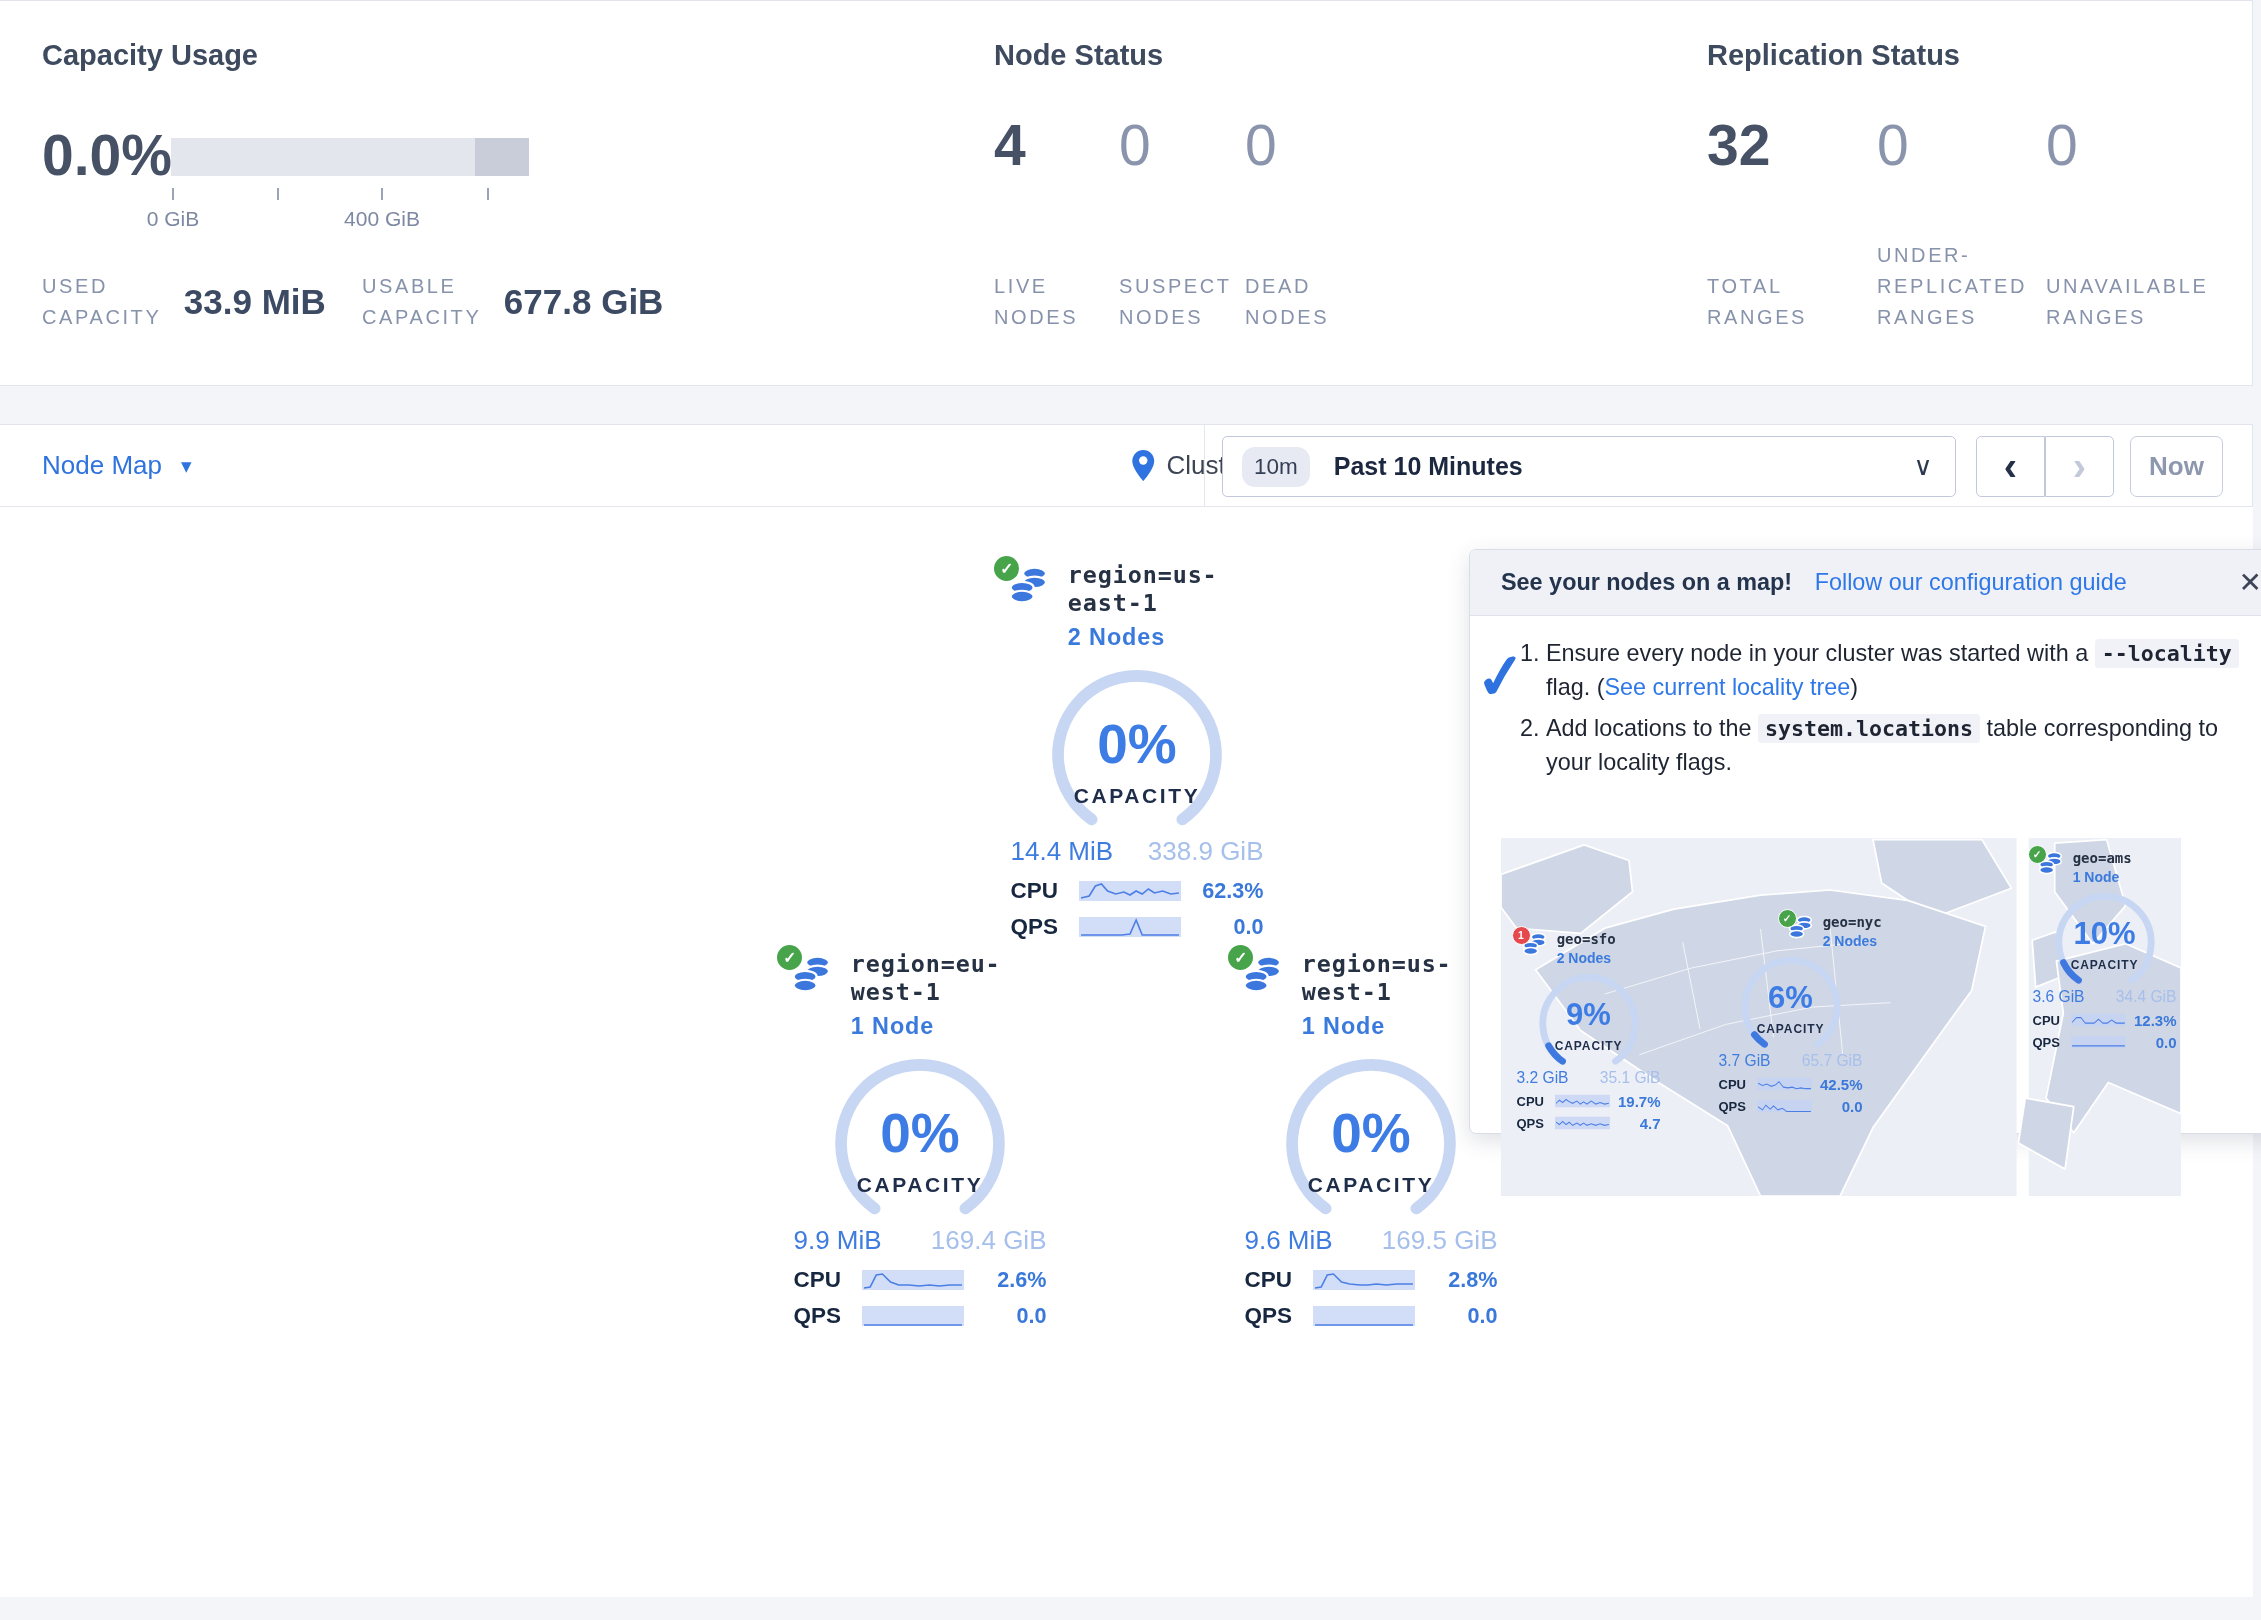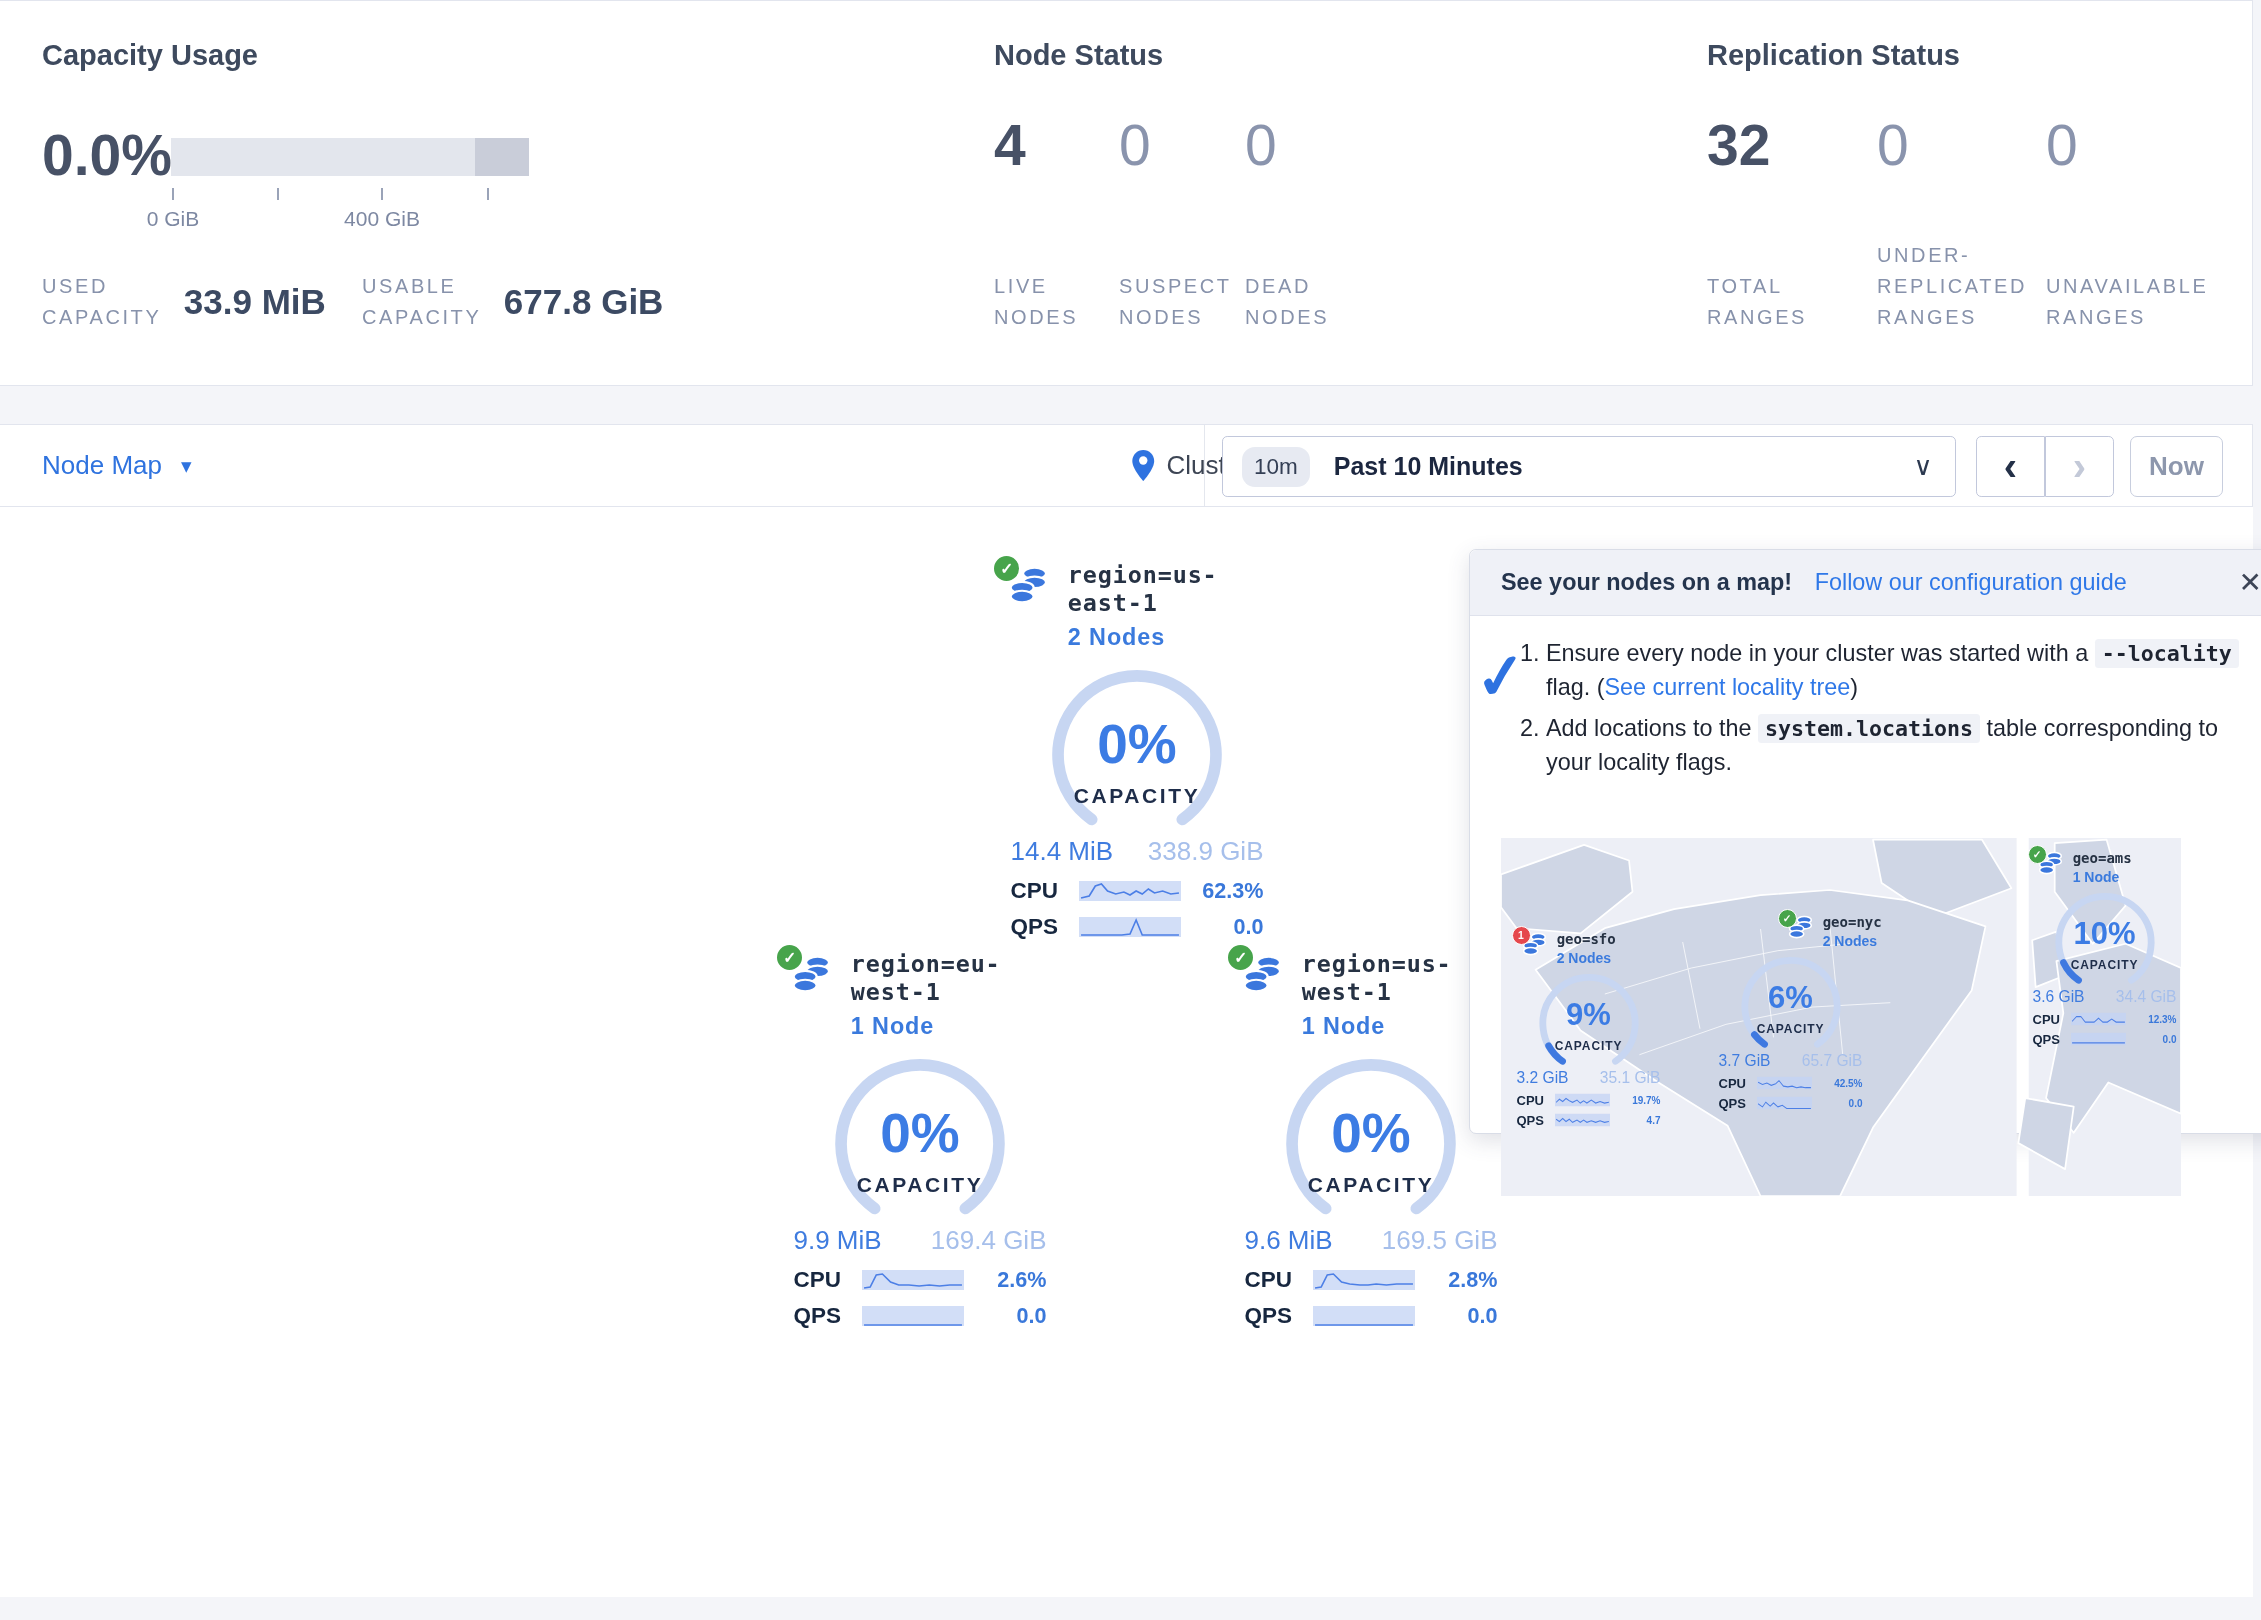--- a/index.html
+++ b/index.html
@@ -101,21 +101,21 @@
   .mini-title { font-family:"DejaVu Sans Mono", monospace; font-size:14px; font-weight:700; color:#263244; }
   .mini-sub { font-size:14px; font-weight:700; color:#3a7add; margin-top:2.6px; }
   .mini-gauge { position:relative; width:106px; height:97px; margin:5.2px auto 0; }
   .mini-gauge svg { width:100%; height:100%; }
   .mini-pct { position:absolute; left:0; right:0; top:26px; text-align:center; font-size:31px; font-weight:700; color:#3c7ce4; }
   .mini-cap { position:absolute; left:0; right:0; top:68px; text-align:center; font-size:12px; font-weight:700; letter-spacing:0.9px; color:#1e2d4a; }
   .mini-vals { display:flex; justify-content:space-between; width:144px; margin:1.7px auto 0; font-size:15.6px; }
   .mini-metric { display:flex; align-items:center; width:144px; margin:5.2px auto 0; }
   .mini-metric .metric-label { width:38px; font-size:13px; }
   .mini-spark { width:55px; height:14px; }
-  .mini-metric .metric-val { font-size:10px;text-align:center; }
+  .mini-metric .metric-val { font-size:15px;text-align:center; }
 </style>
 </head>
 <body>
 
 <div id="page">
 
   <div class="card" id="stats-card">
 
     <div class="stat-section" id="cap-section">
       <div class="section-title" style="position:absolute;top:38px;">Capacity Usage</div>

